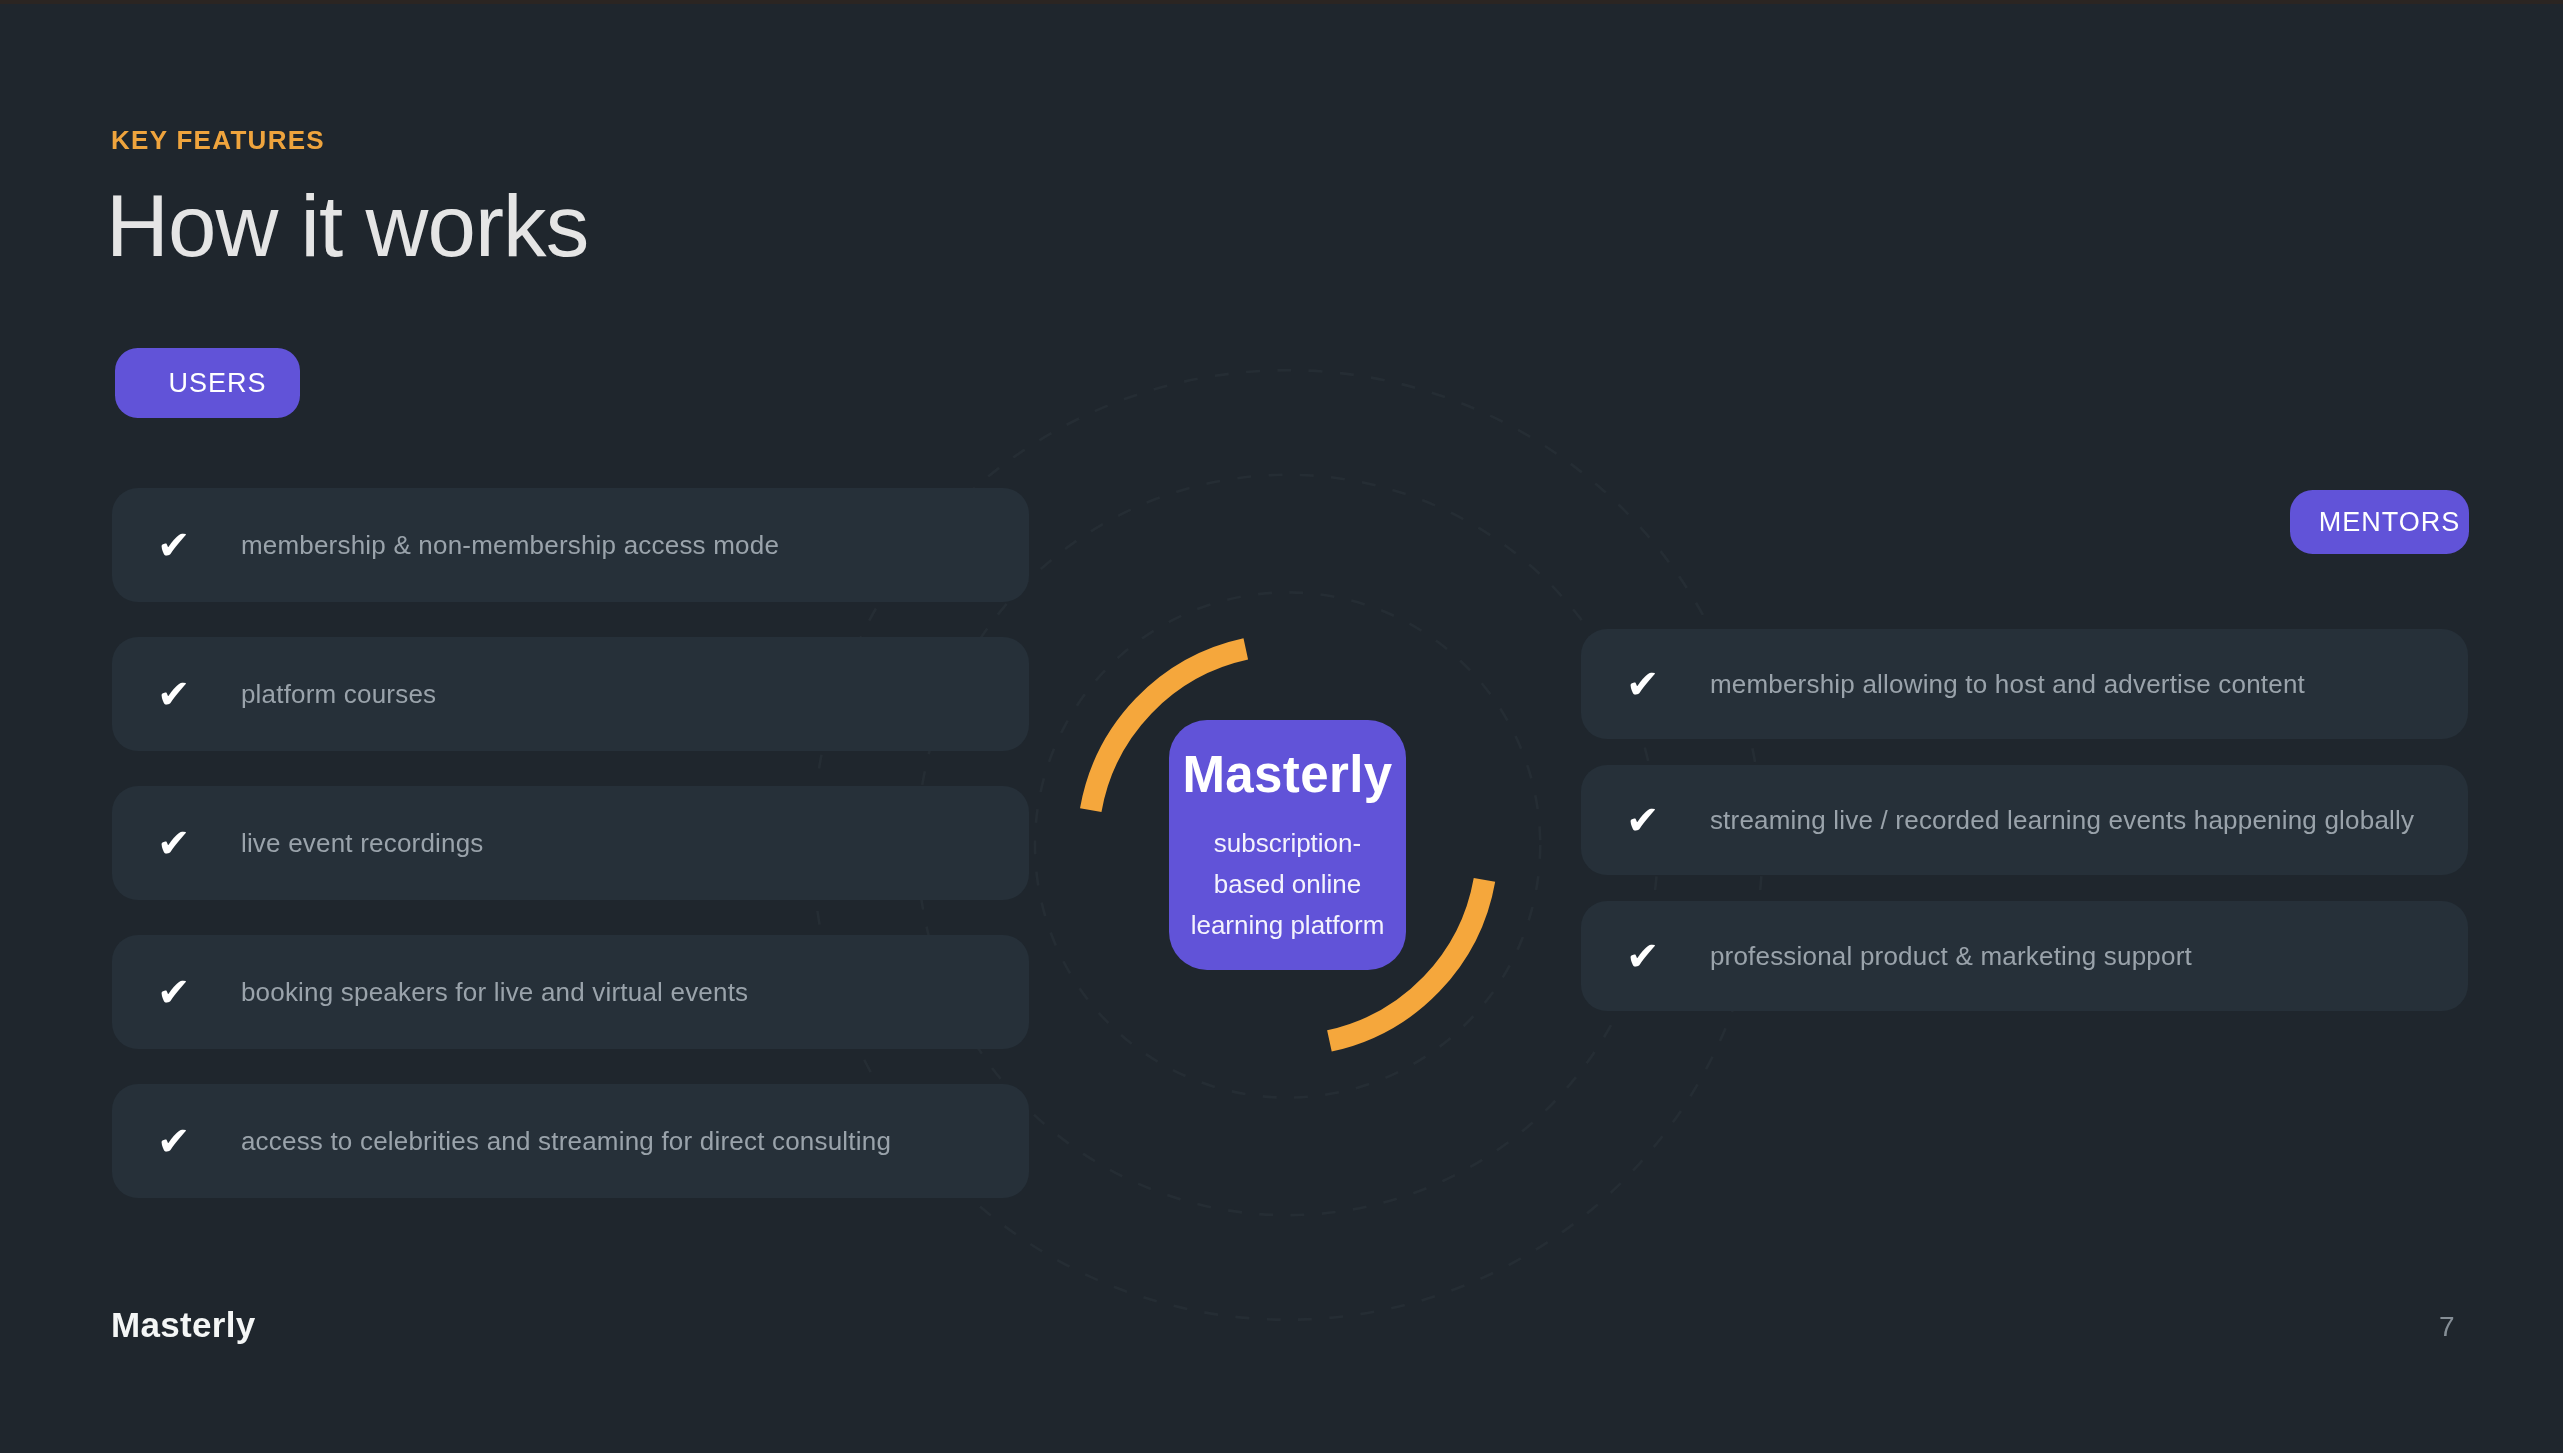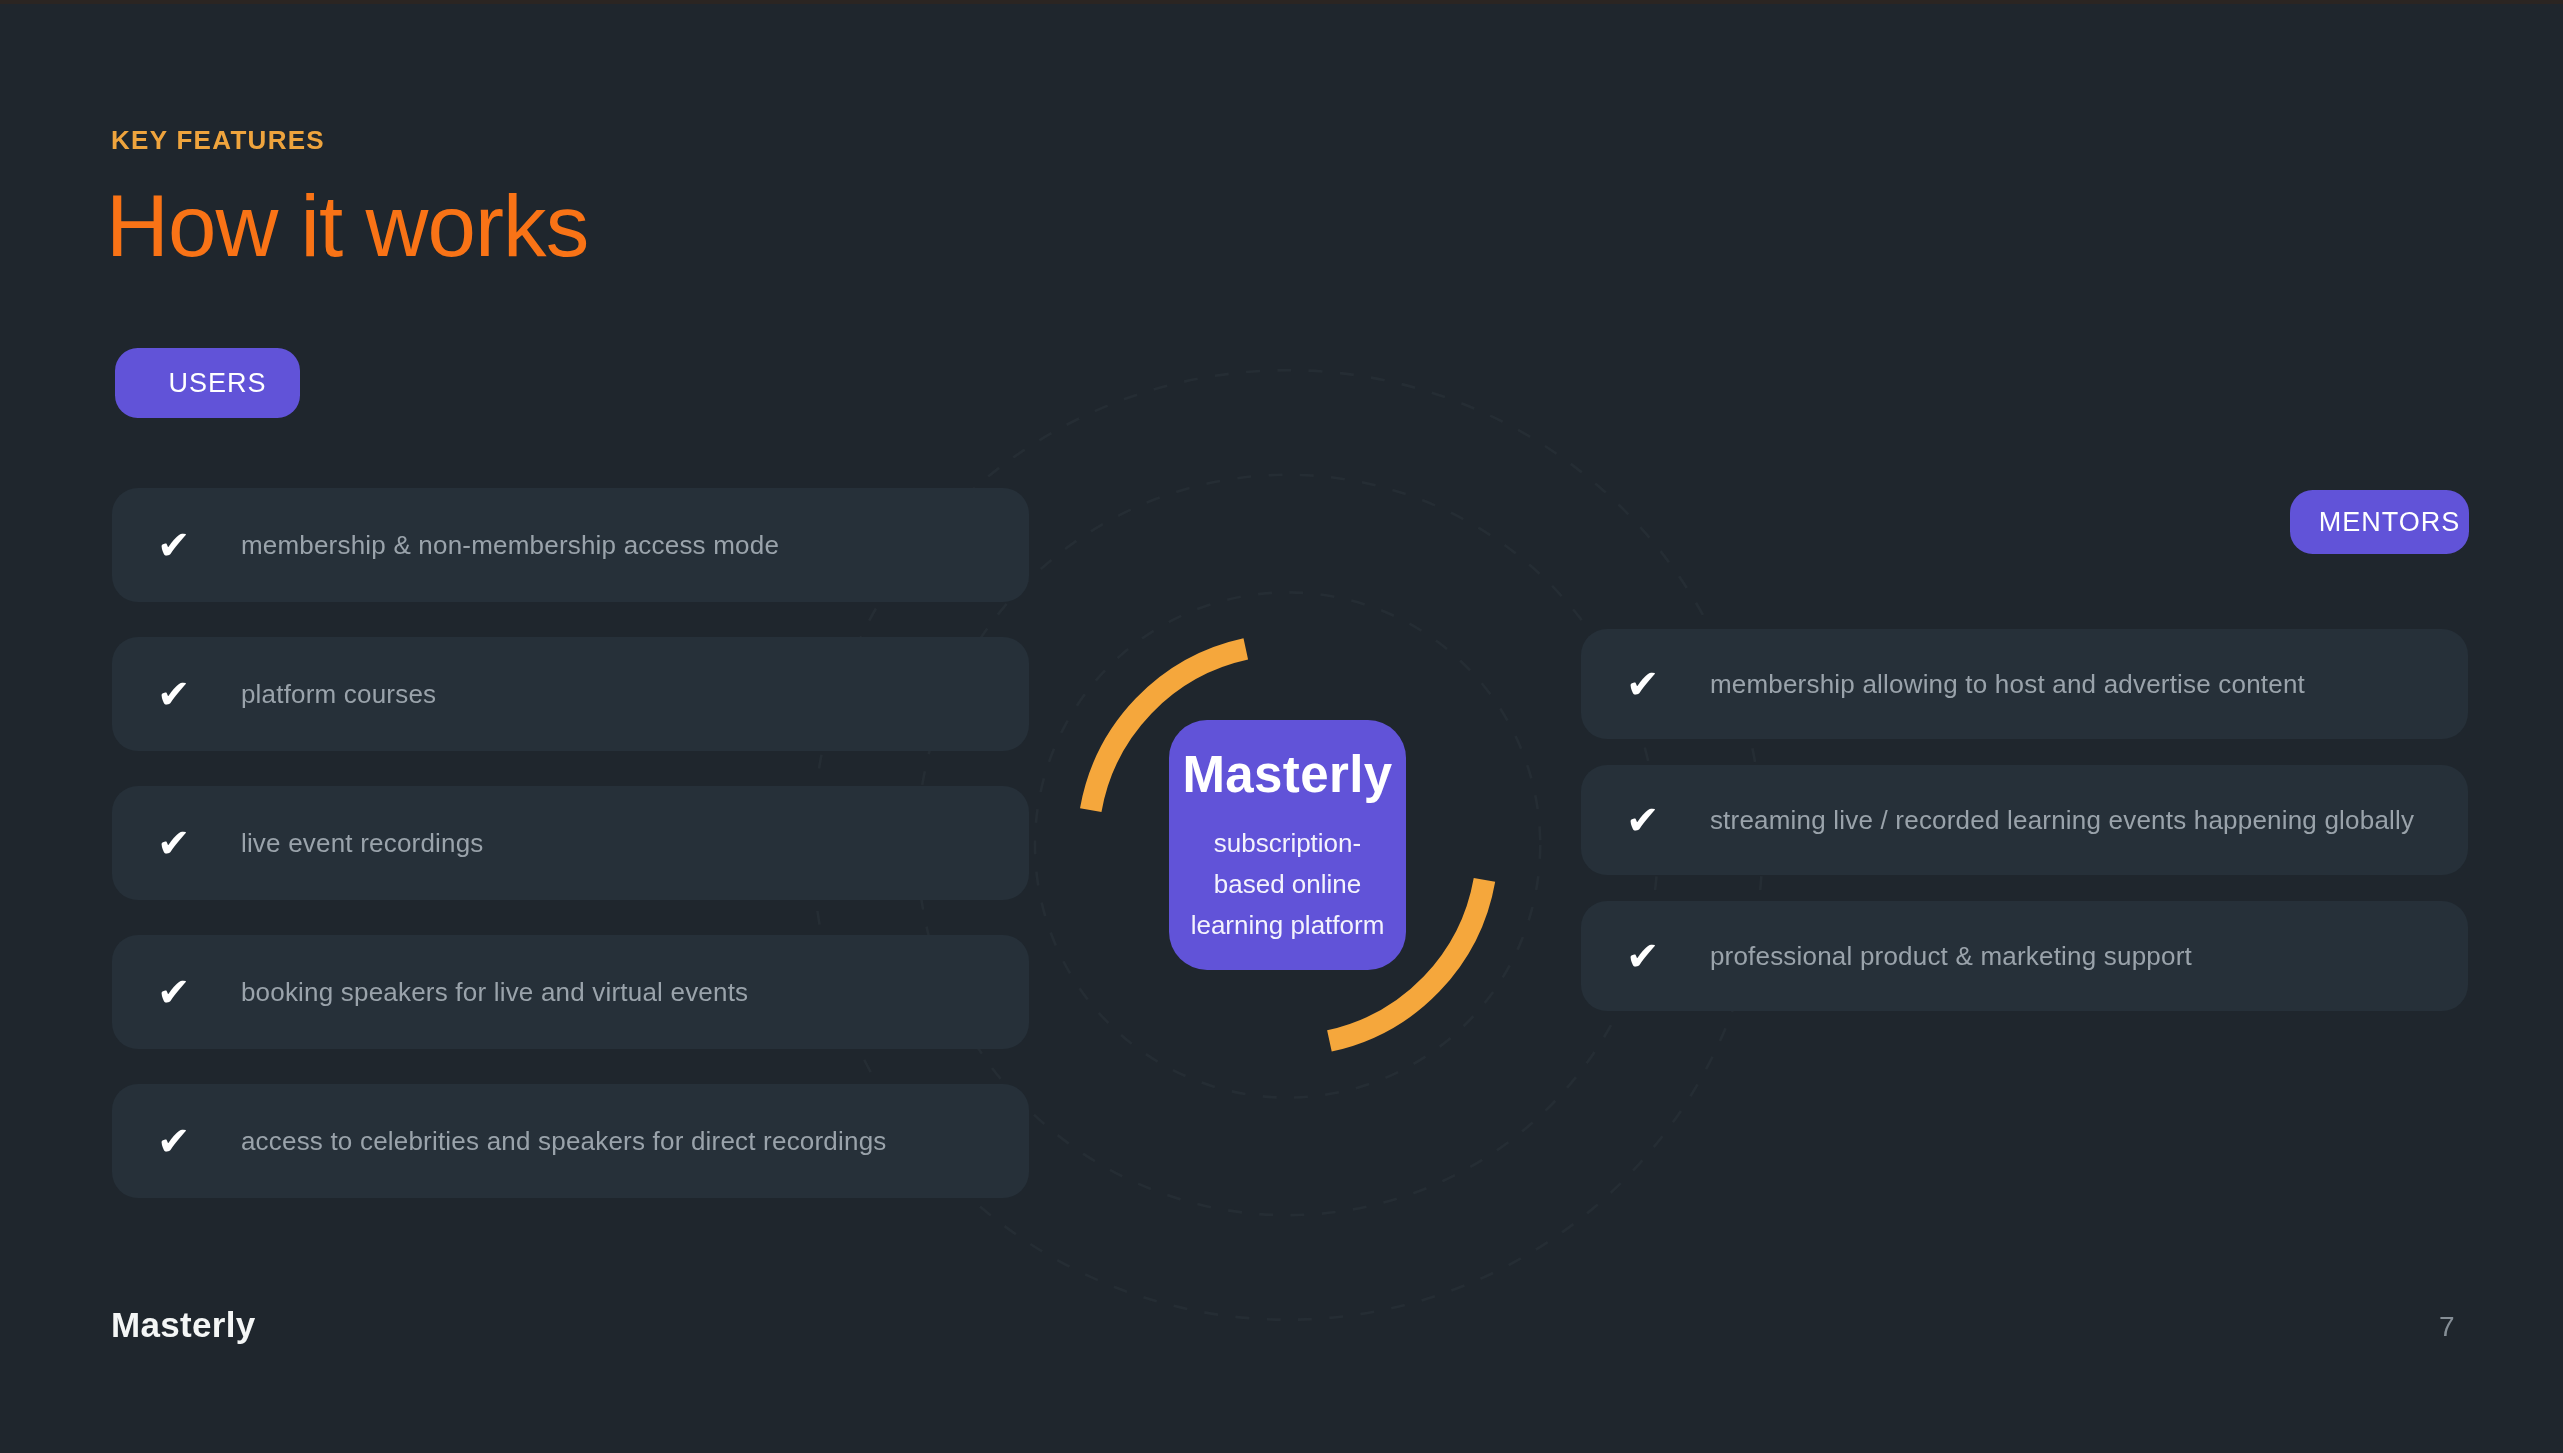--- a/index.html
+++ b/index.html
@@ -29,21 +29,21 @@
   .eyebrow{
     position:absolute;left:111px;top:117px;
     font-size:26px;font-weight:700;letter-spacing:1.3px;
     color:var(--eyebrow-orange);
     z-index:2;
     margin-top:8px;
   }
   .page-title{
     position:absolute;left:106px;top:174px;
     font-size:87px;font-weight:500;letter-spacing:-0.9px;
-    color:#f97316;line-height:1.2;
+    color:#e5e5e5;line-height:1.2;
     z-index:2;
   }
   .pill{
     position:absolute;
     background:var(--accent-purple);
     color:#ffffff;
     border:none;
     border-radius:22.7px;
     font-family:"Liberation Sans", sans-serif;
     font-size:27px;font-weight:500;letter-spacing:1px;
@@ -131,21 +131,21 @@
 <div class="card card-left" style="top:786px">
   <span class="check">✔</span>
   <span class="feature-text">live event recordings</span>
 </div>
 <div class="card card-left" style="top:935px">
   <span class="check">✔</span>
   <span class="feature-text">booking speakers for live and virtual events</span>
 </div>
 <div class="card card-left" style="top:1084px">
   <span class="check">✔</span>
-  <span class="feature-text">access to celebrities and speakers for direct recordings</span>
+  <span class="feature-text">access to celebrities and streaming for direct consulting</span>
 </div>
 
 <button class="pill pill-mentors">MENTORS</button>
 
 <div class="card card-right" style="top:629px">
   <span class="check">✔</span>
   <span class="feature-text">membership allowing to host and advertise content</span>
 </div>
 <div class="card card-right" style="top:765px">
   <span class="check">✔</span>

